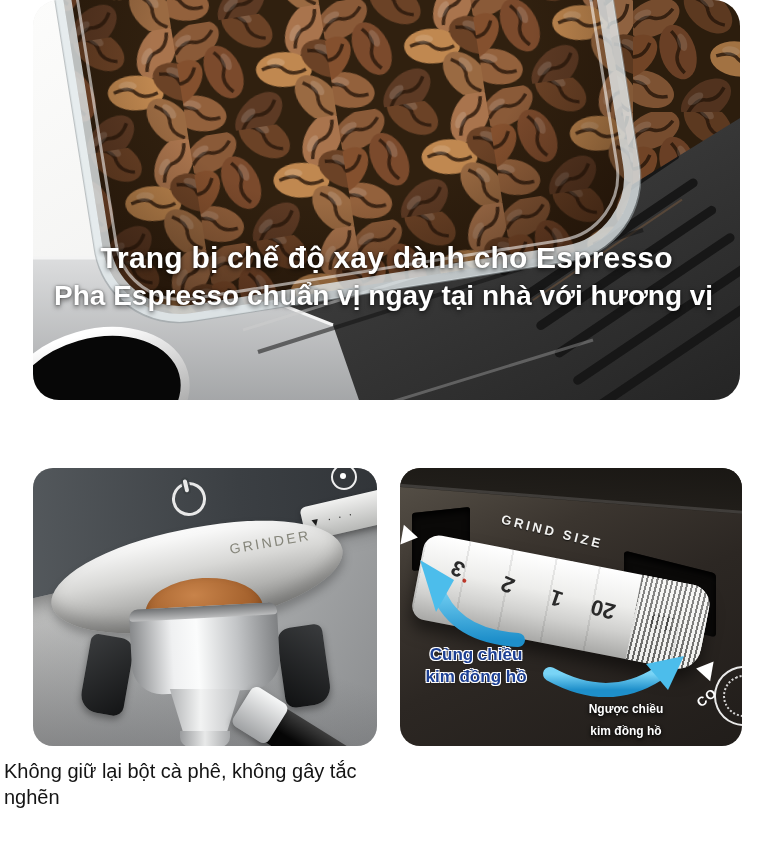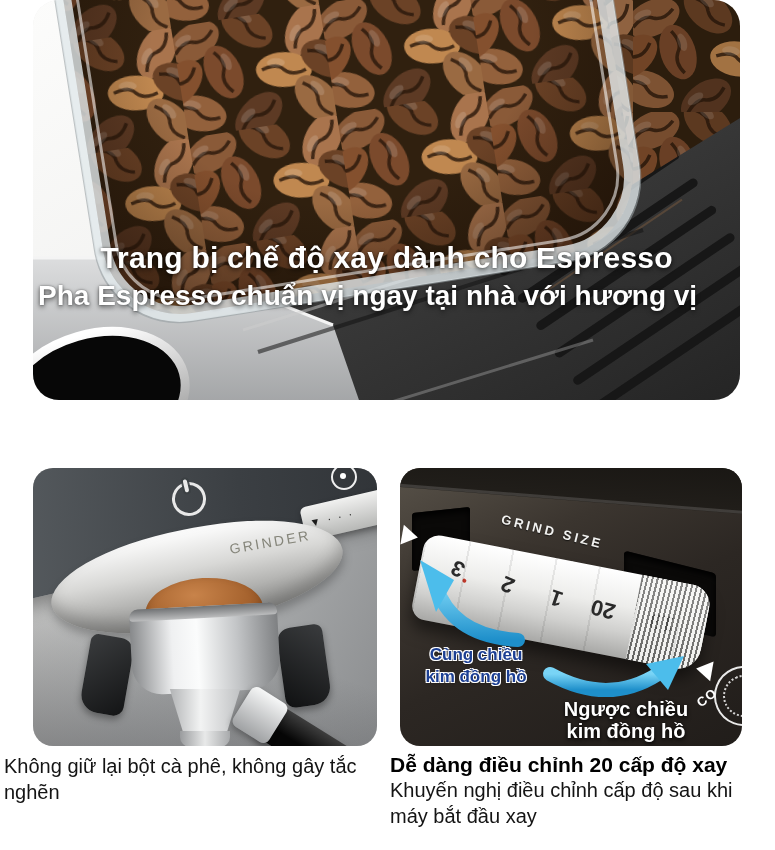--- a/index.html
+++ b/index.html
@@ -6,21 +6,21 @@
   .page{position:relative;width:775px;height:850px;background:#fff;overflow:hidden;
         font-family:"Liberation Sans","DejaVu Sans",sans-serif;}
   .card{position:absolute;overflow:hidden;background:#eee;}
 
   
   .hero{left:33px;top:0;width:707px;height:400px;border-radius:26px;}
   .hero svg{position:absolute;left:0;top:0;}
   .hero-text{position:absolute;left:0;right:0;top:241px;color:#fff;font-weight:bold;
              text-shadow:0 2px 5px rgba(0,0,0,.6),0 0 2px rgba(0,0,0,.45);}
   .hero-headline{font-size:30px;text-align:center;letter-spacing:.2px;}
-  .hero-sub{font-size:28px;line-height:36px;padding-left:5px;margin-top:3px;}
+  .hero-sub{font-size:28px;line-height:36px;padding-left:21px;margin-top:3px;}
 
   
   .feat{top:468px;height:278px;border-radius:20px;}
   .feat-grinder{left:33px;width:344px;}
   .feat-dial{left:400px;width:342px;}
   .feat *{position:absolute;}
 
   
   .gr-bg{inset:0;background:linear-gradient(200deg,rgba(0,0,0,0) 55%,rgba(35,35,38,.38)),
          linear-gradient(115deg,#dcdcda 0%,#b2b4b5 45%,#8b8d8f 100%);}
@@ -103,37 +103,37 @@
   .dn4{left:236px;top:30px;transform:rotate(180deg);opacity:.55;}
   .tri{width:0;height:0;}
   .tri-left{left:2px;top:58px;border-top:10px solid transparent;border-bottom:10px solid transparent;
           border-left:16px solid #fff;transform:rotate(10deg);}
   .tri-right{left:296px;top:192px;border-top:10px solid transparent;border-bottom:10px solid transparent;
           border-right:16px solid #fff;transform:rotate(10deg);}
   .arrows{left:0;top:0;}
   .cw-label{left:12px;top:176px;width:128px;text-align:center;font-weight:bold;font-size:17px;
           line-height:22px;color:#1c3f93;
           text-shadow:-1px -1px 0 #fff,1px -1px 0 #fff,-1px 1px 0 #fff,1px 1px 0 #fff,0 2px 3px rgba(0,0,0,.35);}
-  .ccw-label{left:146px;top:230px;width:160px;text-align:center;font-weight:bold;font-size:20px;
+  .ccw-label{left:146px;top:230px;width:160px;text-align:center;font-weight:bold;font-size:12px;
           line-height:22px;color:#fff;text-shadow:0 2px 4px rgba(0,0,0,.85),0 0 2px rgba(0,0,0,.6);}
   .cw-label span,.ccw-label span{position:static;display:block;}
   .corner-badge{left:314px;top:198px;width:56px;height:56px;border:2px solid rgba(255,255,255,.9);
           border-radius:50%;transform:rotate(-24deg);}
   .corner-badge::after{content:"";position:absolute;inset:7px;border:2px dotted rgba(255,255,255,.8);
           border-radius:50%;}
   .badge-text{left:296px;top:222px;color:#fff;font-size:13px;font-weight:bold;
           transform:rotate(-38deg);letter-spacing:1px;}
 
   
   .caption{position:absolute;top:753px;color:#000;}
   .caption-left{left:4px;width:374px;}
   .caption-right{left:390px;width:360px;}
   .cap-title{font-size:21px;font-weight:bold;color:#000;}
   .caption-left .cap-title{text-align:center;}
-  .cap-desc{font-size:20px;line-height:26px;color:#141414;}
+  .cap-desc{font-size:20px;line-height:26px;color:#141414;margin-top:5px;}
 </style>
 </head>
 <body>
 
 <div class="page">
 
   <div class="card hero">
     <svg width="707" height="455" viewBox="0 0 707 455">
       <defs>
         <g id="bn">
@@ -285,18 +285,14 @@
       <span>kim đồng hồ</span>
     </div>
 
     <div class="corner-badge"></div>
     <span class="badge-text">CO</span>
   </div>
 
   <div class="caption caption-left">
     <div class="cap-desc">Không giữ lại bột cà phê, không gây tắc nghẽn</div>
   </div>
-  <div class="caption caption-right">
-    <div class="cap-title">Dễ dàng điều chỉnh 20 cấp độ xay</div>
-    <div class="cap-desc">Khuyến nghị điều chỉnh cấp độ sau khi máy bắt đầu xay</div>
-  </div>
 
 </div>
 
 </body></html>

